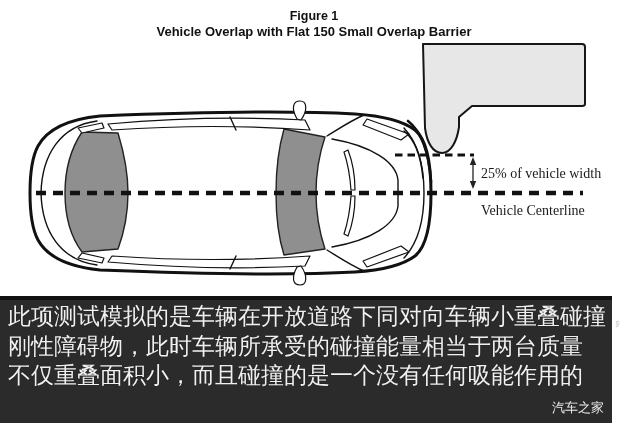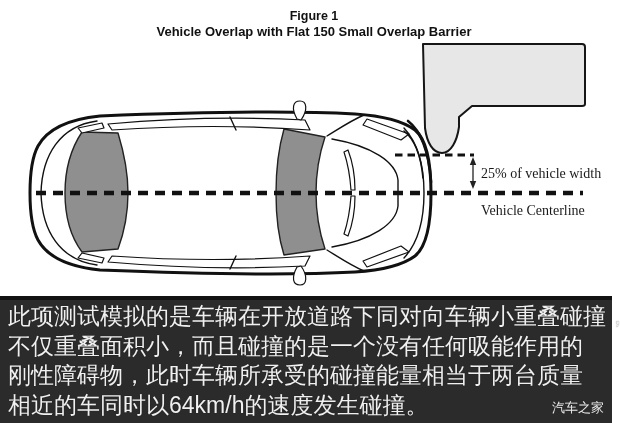--- a/index.html
+++ b/index.html
@@ -118,19 +118,18 @@
       <polygon class="arrow-head" points="473,157 469.8,165 476.2,165"></polygon>
       <polygon class="arrow-head" points="473,189 469.8,181 476.2,181"></polygon>
     </g>
 
     <text class="ser-label" x="481" y="178">25% of vehicle width</text>
     <text class="ser-label" x="481" y="215">Vehicle Centerline</text>
   </svg>
 
   <div class="band">
     <div class="cap-line">此项测试模拟的是车辆在开放道路下同对向车辆小重叠碰撞，</div>
+    <div class="cap-line">刚性障碍物，此时车辆所承受的碰撞能量相当于两台质量</div>
     <div class="cap-line">不仅重叠面积小，而且碰撞的是一个没有任何吸能作用的</div>
-    <div class="cap-line">刚性障碍物，此时车辆所承受的碰撞能量相当于两台质量</div>
-    <div class="cap-line">相近的车同时以64km/h的速度发生碰撞。</div>
     <div class="watermark">汽车之家</div>
   </div>
 
 </div>
 
 </body></html>

